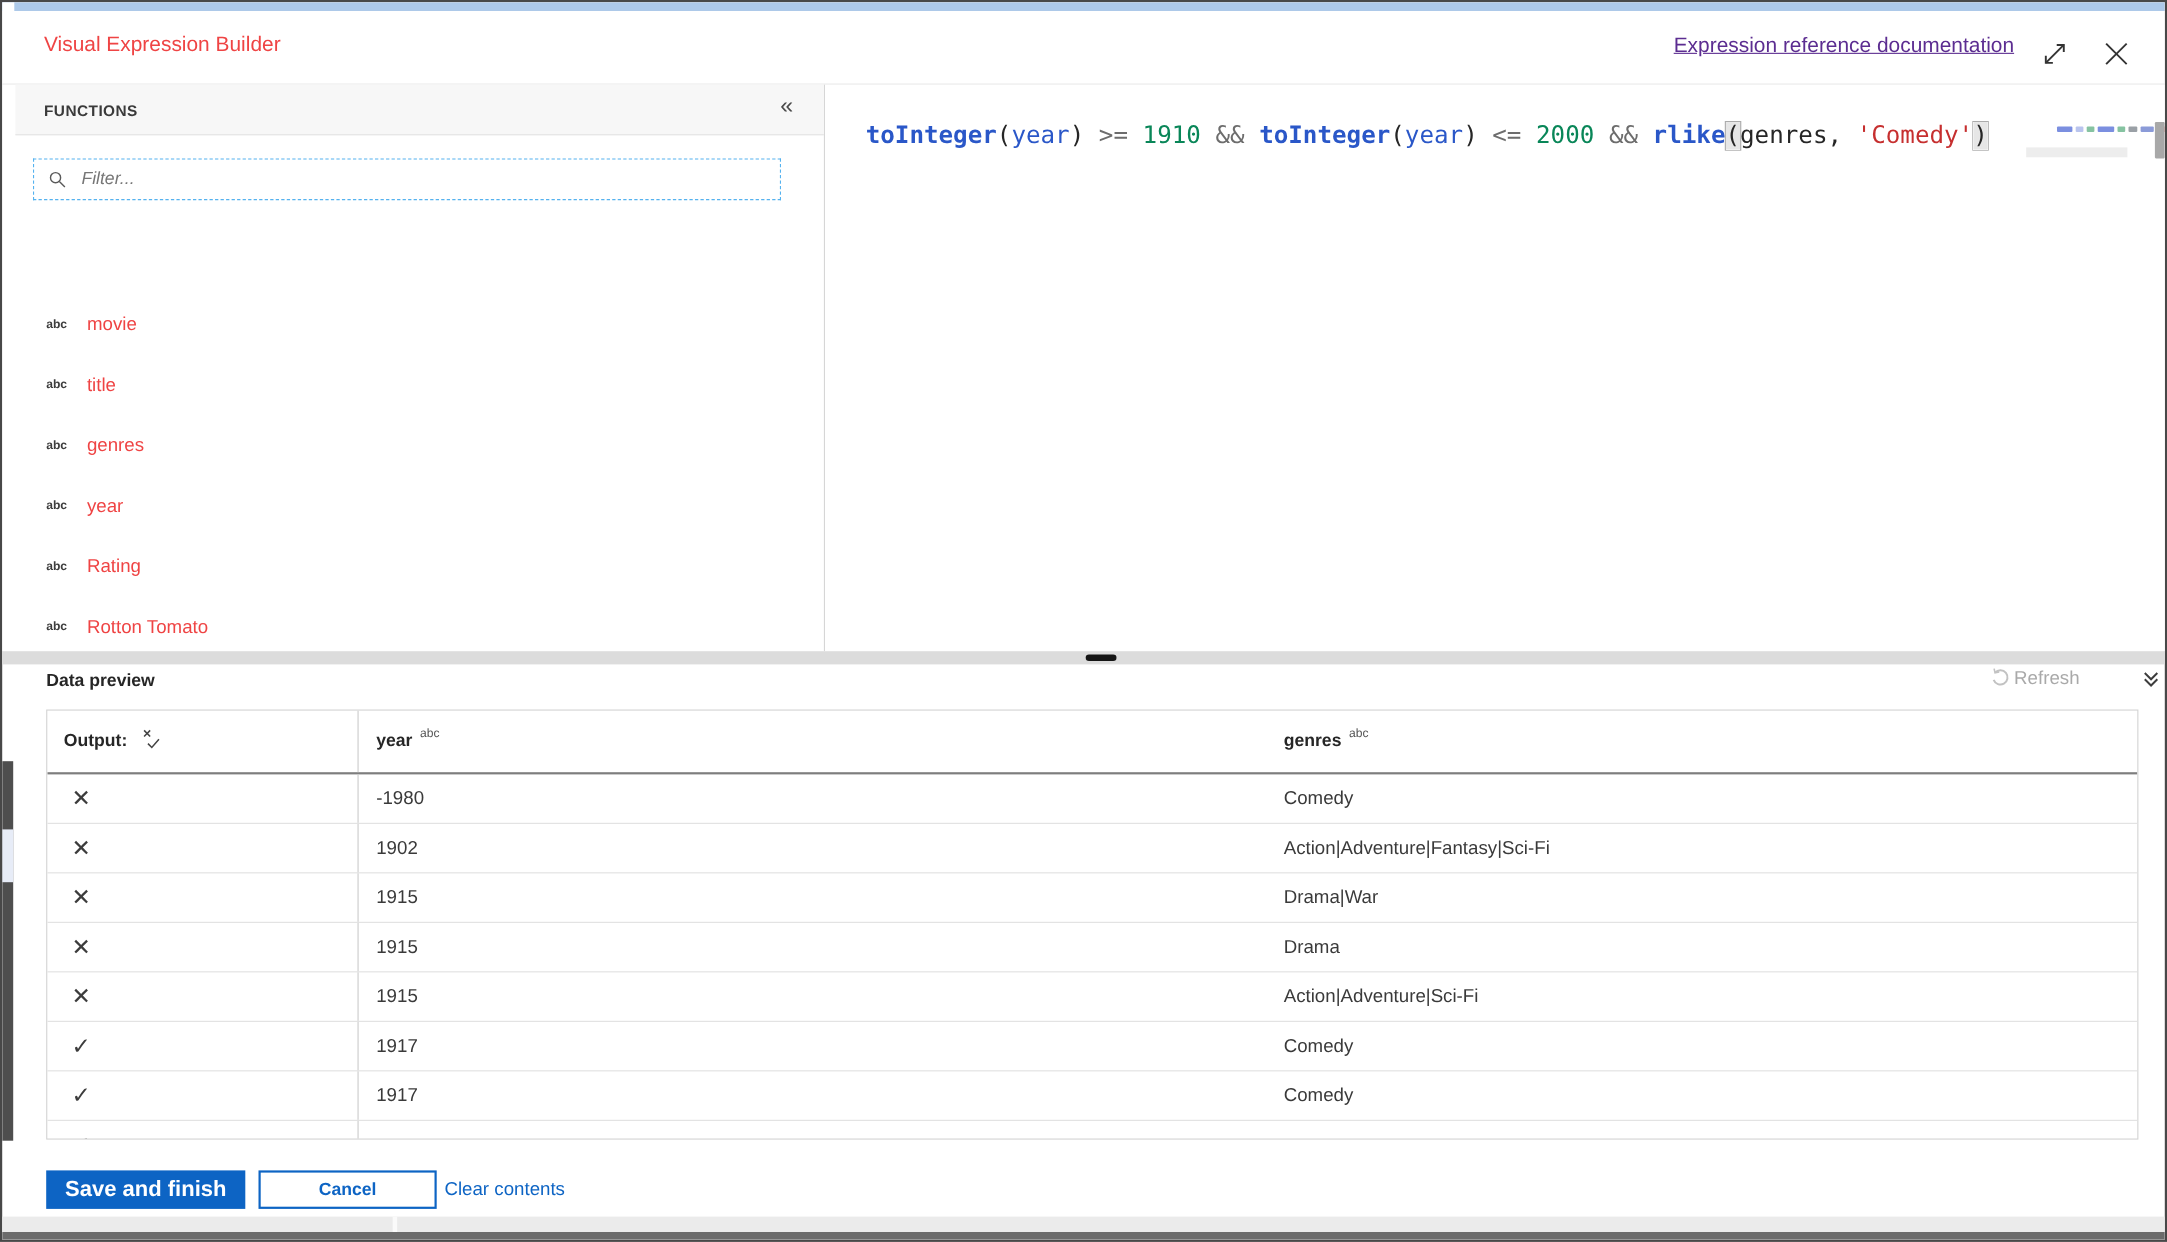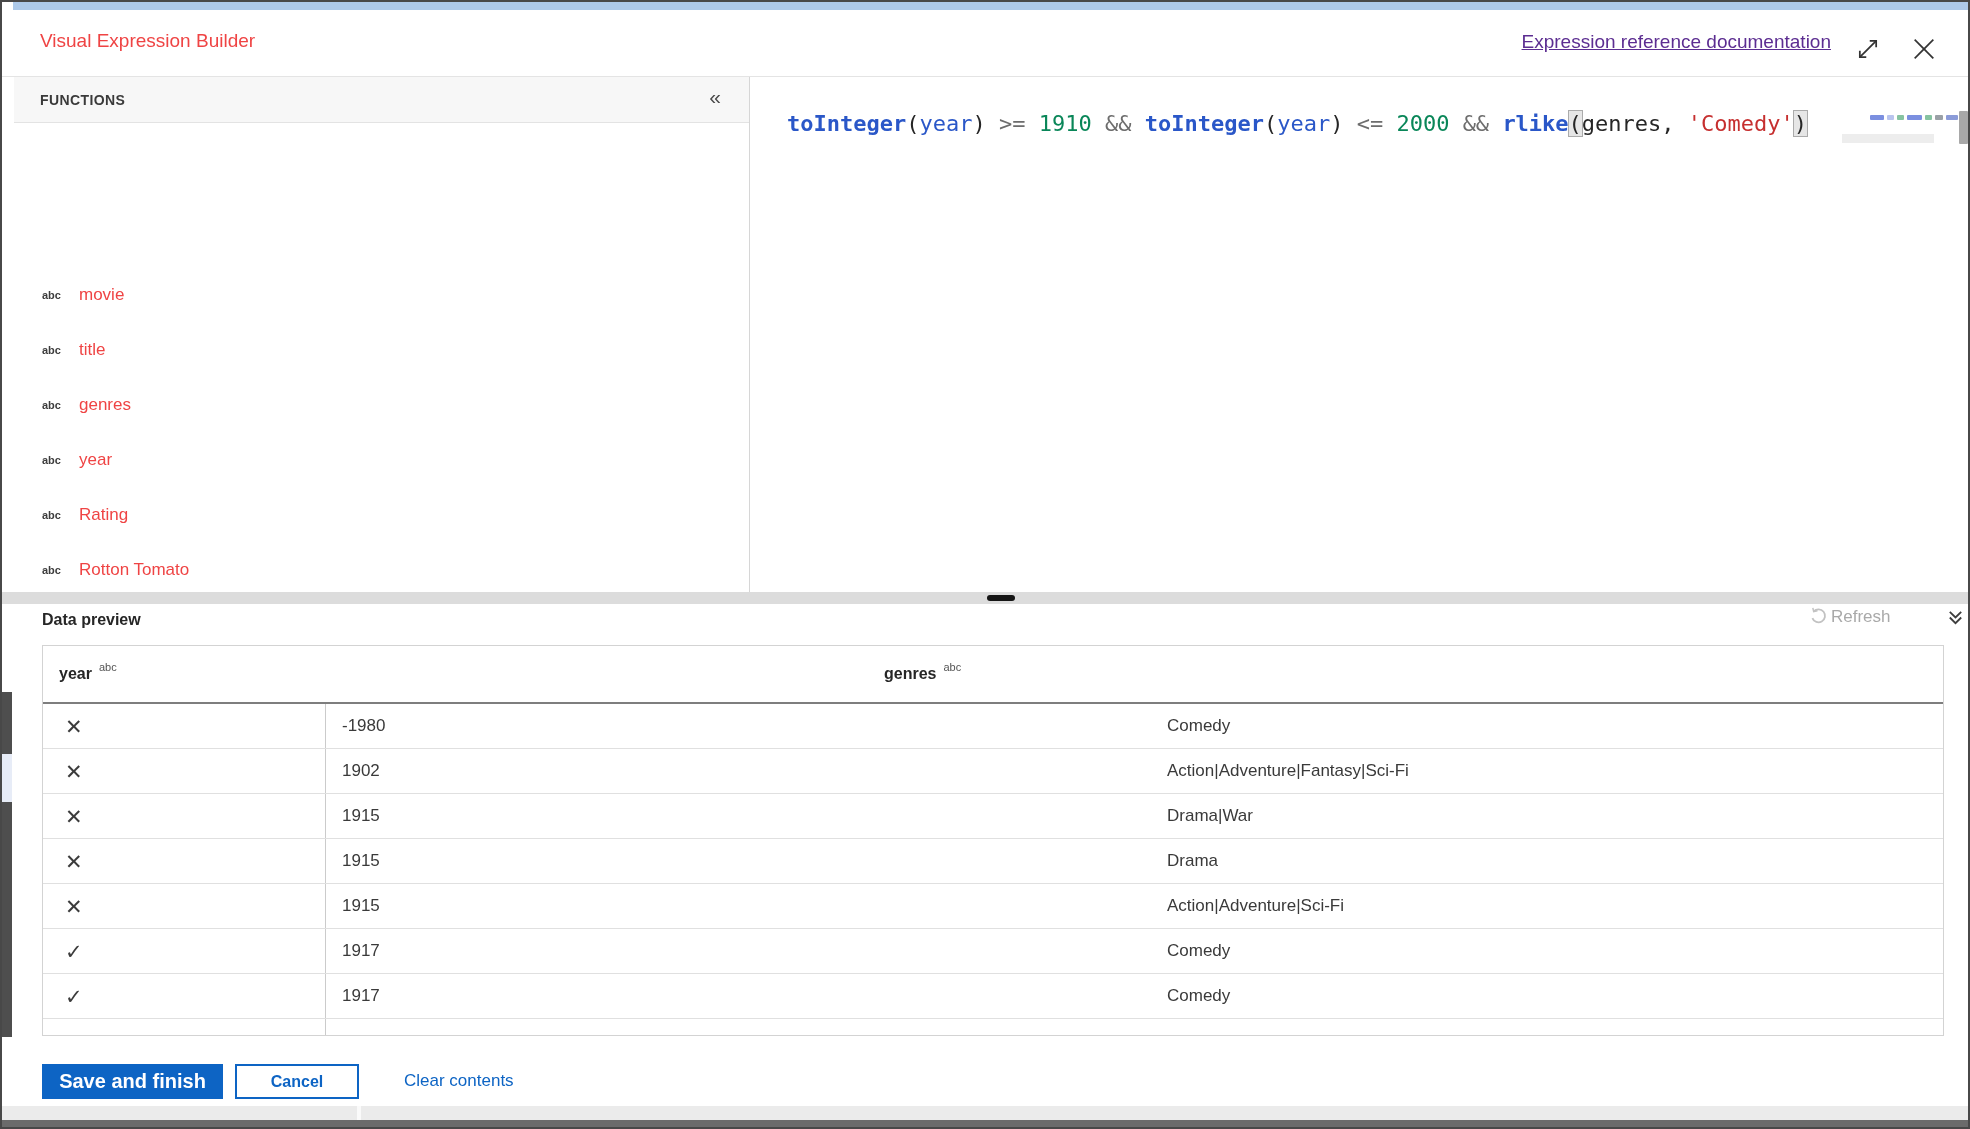--- a/index.html
+++ b/index.html
@@ -71,21 +71,21 @@
   .c-genres{flex:1;padding-left:16px;}
   .hname{font-size:16px;font-weight:bold;color:#262626;}
   .hbadge{font-size:11px;color:#555;margin-left:7px;transform:translateY(-7px);}
   .out-icon{margin-left:10px;transform:translateY(-2px);}
   .trow{height:44px;display:flex;border-bottom:1px solid #e0e0e0;font-size:17px;color:#3a3a3a;}
   .trow .c-out{padding-left:22px;}
   .mark{font-size:21px;color:#3c3c3c;line-height:1;}
 
   
   .save-btn{position:absolute;left:40px;top:1062px;width:181px;height:35px;background:var(--accent,#0d64c4);color:#fff;font-size:20px;font-weight:bold;border:none;cursor:pointer;font-family:"Liberation Sans",sans-serif;}
-  .cancel-btn{position:absolute;left:233px;top:1062px;width:124px;height:35px;background:#fff;border:2px solid var(--accent,#0d64c4);color:var(--accent,#0d64c4);font-size:16px;font-weight:bold;box-sizing:border-box;cursor:pointer;font-family:"Liberation Sans",sans-serif;}
+  .cancel-btn{position:absolute;left:233px;top:1062px;width:162px;height:35px;background:#fff;border:2px solid var(--accent,#0d64c4);color:var(--accent,#0d64c4);font-size:16px;font-weight:bold;box-sizing:border-box;cursor:pointer;font-family:"Liberation Sans",sans-serif;}
   .clear-link{position:absolute;left:402px;top:1069px;font-size:17px;color:var(--accent,#0d64c4);cursor:pointer;}
 </style>
 </head>
 <body>
 
 <div class="canvas">
 
   <div class="top-strip"></div>
   <div class="top-strip-notch"></div>
 
@@ -105,20 +105,27 @@
           <path d="M19 5 L5 19"></path>
       </svg>
     </button>
   </div>
 
   <aside class="fn-panel">
     <div class="fn-header">
       <span class="fn-header-label">FUNCTIONS</span>
       <button class="collapse-btn">«</button>
     </div>
+    <div class="filter-box">
+      <svg width="19" height="19" viewBox="0 0 19 19" fill="none" stroke="#5a5a5a" stroke-width="1.3">
+        <circle cx="7.5" cy="7.5" r="4.6"></circle>
+          <path d="M11 11 L16 16"></path>
+      </svg>
+      <input class="filter-input" type="text" placeholder="Filter..." style="">
+    </div>
     <div class="fn-list">
         <div class="fn-item">
           <span class="type-badge">abc</span>
           <span class="fn-label">movie</span>
         </div>
         <div class="fn-item">
           <span class="type-badge">abc</span>
           <span class="fn-label">title</span>
         </div>
         <div class="fn-item">
@@ -170,20 +177,28 @@
   </button>
   <button class="dp-chevrons">
     <svg width="19" height="19" viewBox="0 0 20 20" fill="none" stroke="#3d3d3d" stroke-width="1.9">
       <path d="M4 4 L10 10 L16 4"></path>
         <path d="M4 10 L10 16 L16 10"></path>
     </svg>
   </button>
 
   <div class="preview-table">
     <div class="theader">
+      <div class="cell c-out">
+        <span class="hname">Output:</span>
+        <svg class="out-icon" width="22" height="22" viewBox="0 0 22 22" fill="none" stroke="#444" stroke-width="1.4">
+          <path d="M5 3 L10.5 8.5"></path>
+            <path d="M10.5 3 L5 8.5"></path>
+            <path d="M8.5 15 L12 18.5 L18.5 11"></path>
+        </svg>
+      </div>
     <div class="cell c-year">
           <span class="hname">year</span>
           <span class="hbadge">abc</span>
         </div>
         <div class="cell c-genres">
           <span class="hname">genres</span>
           <span class="hbadge">abc</span>
         </div>
       </div>
     <div>

